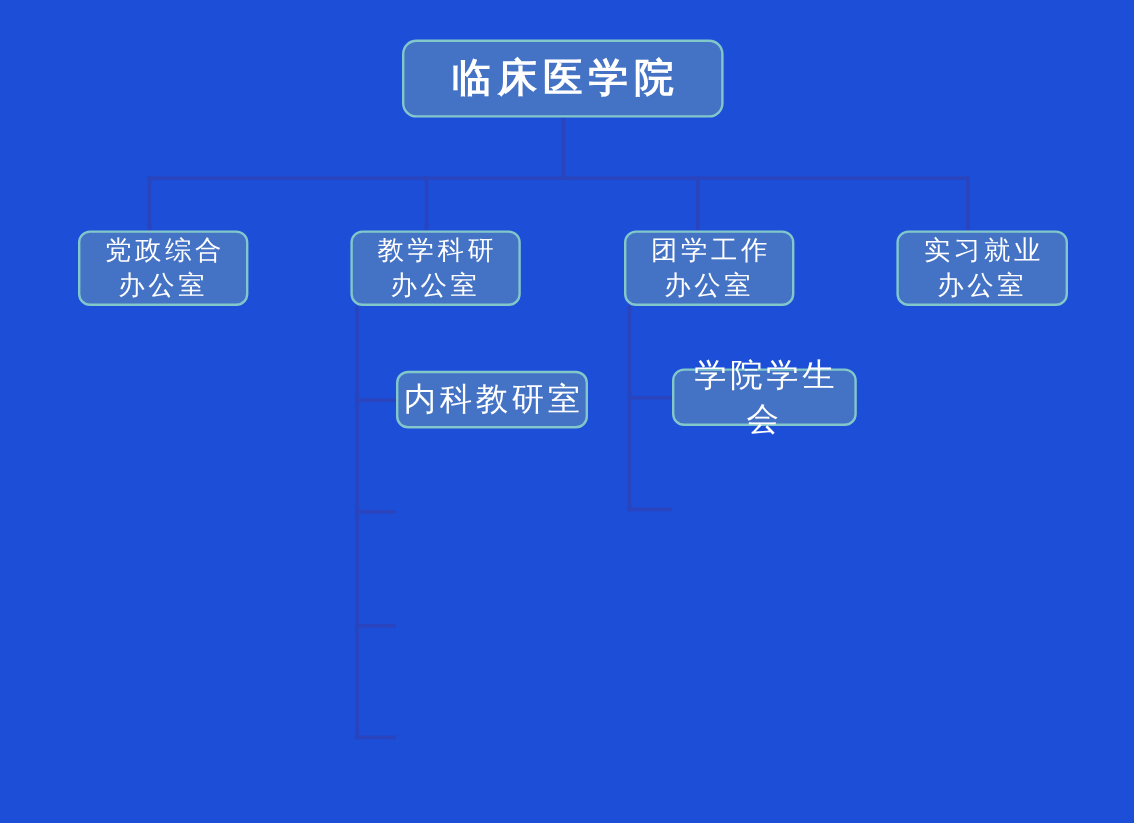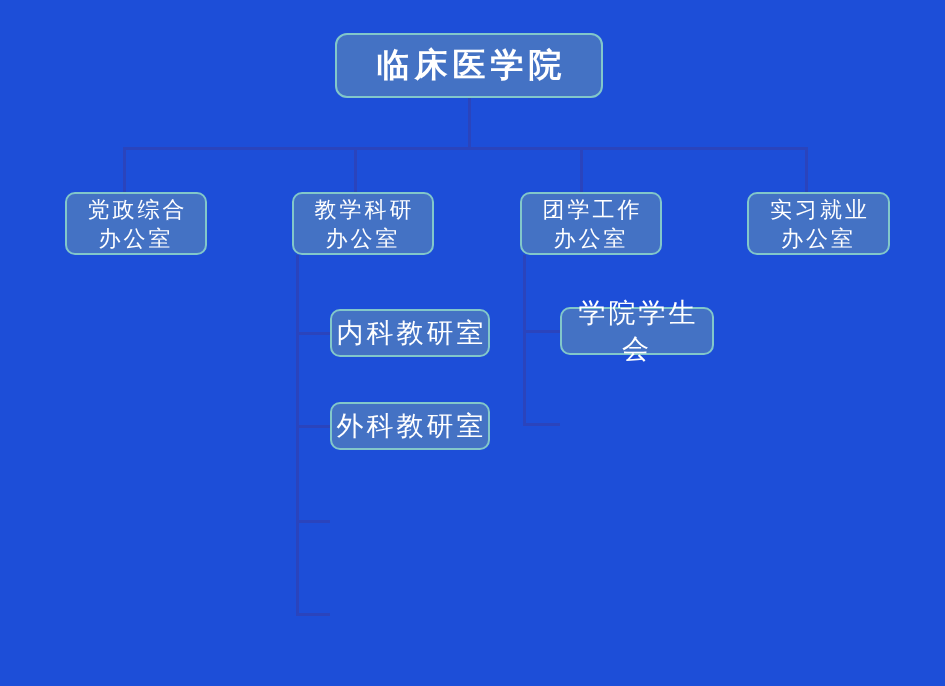--- a/index.html
+++ b/index.html
@@ -89,21 +89,18 @@
 办公室</span>
   </div>
   <div class="node office" style="left:747px; top:192px; width:143px; height:63px;">
     <span class="label">实习就业
 办公室</span>
   </div>
 
   <div class="node leaf" style="left:330px; top:309px; width:160px; height:48px;">
     <span class="label">内科教研室</span>
   </div>
-  <div class="node leaf" style="left:330px; top:402px; width:160px; height:48px;">
-    <span class="label">外科教研室</span>
-  </div>
 
   <div class="node leaf" style="left:560px; top:307px; width:154px; height:48px;text-align:center;">
     <span class="label">学院学生会</span>
   </div>
 
 </div>
 
 </body></html>

